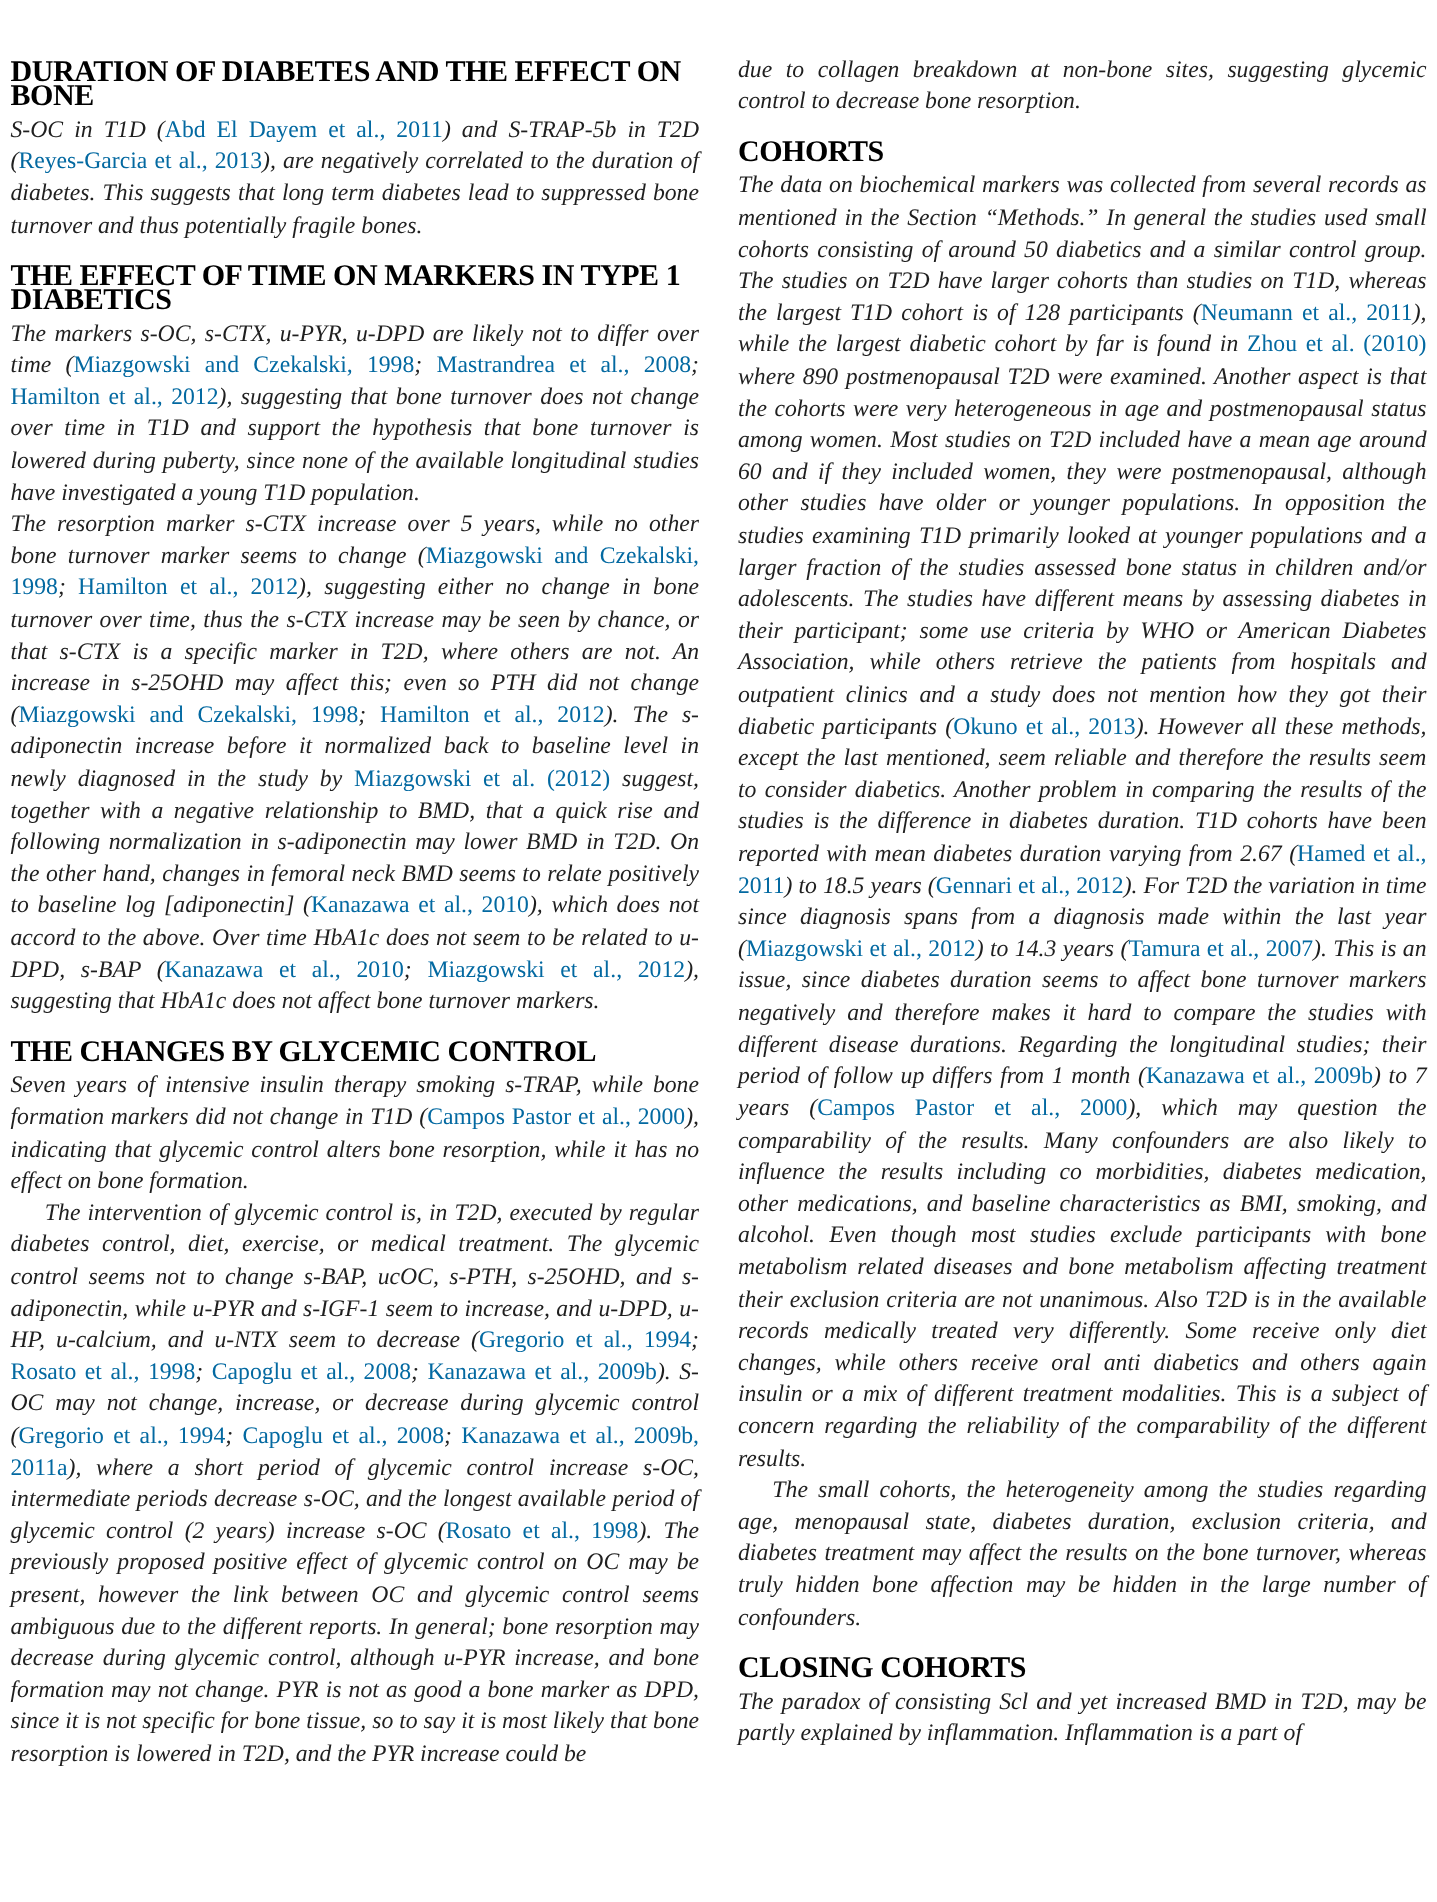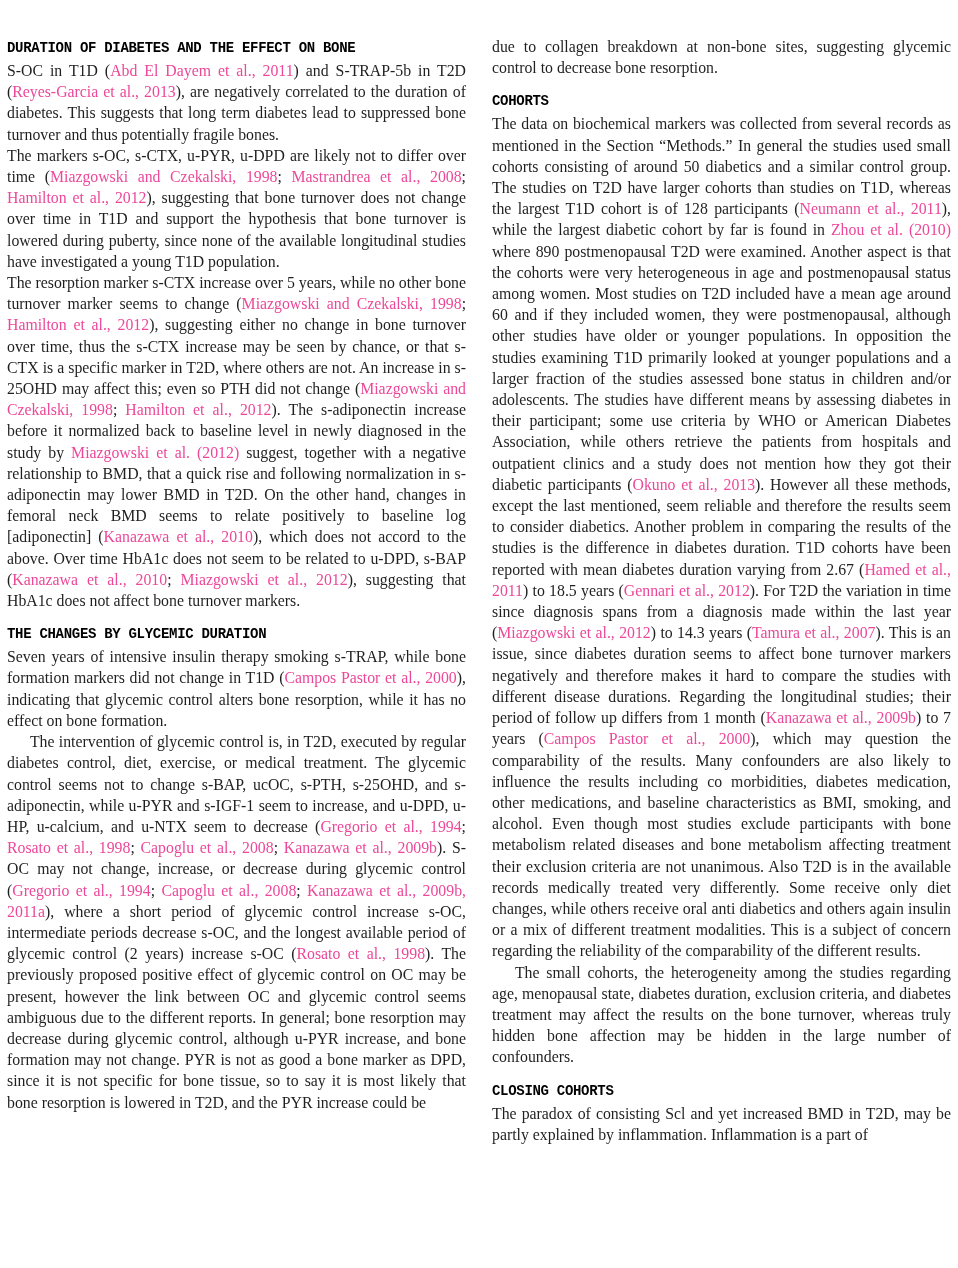--- a/index.html
+++ b/index.html
@@ -23,55 +23,57 @@
     font-size: 15.8px;
     line-height: 21.2px;
     color: #1f1f1f;
   }
   .col {
     flex: 0 0 459px;
     width: 459px;
     text-align: justify;
   }
   h3.section-heading {
-    font-family: Liberation Mono, monospace;
+    font-family: Liberation Serif, serif;
     font-weight: bold;
-    font-size: 14px;
+    font-size: 20px;
     line-height: 16px;
     letter-spacing: -0.3px;
     color: #000000;
     margin: 15px 0 4px 0;
     text-align: left;
   }
   .col > h3.section-heading:first-child {
     margin-top: 4px;
   }
   p.para {
     margin: 0;
   }
   p.para.indent {
     text-indent: 1.45em;
   }
   span.cite {
-    color: #ec4899;
+    color: #0369a1;
   }
   span.run {
     color: inherit;
+    font-style: italic;
   }
 </style>
 </head>
 <body>
 
 <div class="page">
   <div class="col">
       <h3 class="section-heading">DURATION OF DIABETES AND THE EFFECT ON BONE</h3>
       <p class="para"><span class="run">S-OC in T1D (</span><span class="cite">Abd El Dayem et al., 2011</span><span class="run">) and S-TRAP-5b in T2D (</span><span class="cite">Reyes-Garcia et al., 2013</span><span class="run">), are negatively correlated to the duration of diabetes. This suggests that long term diabetes lead to suppressed bone turnover and thus potentially fragile bones.</span></p>
+      <h3 class="section-heading">THE EFFECT OF TIME ON MARKERS IN TYPE 1 DIABETICS</h3>
       <p class="para"><span class="run">The markers s-OC, s-CTX, u-PYR, u-DPD are likely not to differ over time (</span><span class="cite">Miazgowski and Czekalski, 1998</span><span class="run">; </span><span class="cite">Mastrandrea et al., 2008</span><span class="run">; </span><span class="cite">Hamilton et al., 2012</span><span class="run">), suggesting that bone turnover does not change over time in T1D and support the hypothesis that bone turnover is lowered during puberty, since none of the available longitudinal studies have investigated a young T1D population.</span></p>
       <p class="para"><span class="run">The resorption marker s-CTX increase over 5 years, while no other bone turnover marker seems to change (</span><span class="cite">Miazgowski and Czekalski, 1998</span><span class="run">; </span><span class="cite">Hamilton et al., 2012</span><span class="run">), suggesting either no change in bone turnover over time, thus the s-CTX increase may be seen by chance, or that s-CTX is a specific marker in T2D, where others are not. An increase in s-25OHD may affect this; even so PTH did not change (</span><span class="cite">Miazgowski and Czekalski, 1998</span><span class="run">; </span><span class="cite">Hamilton et al., 2012</span><span class="run">). The s-adiponectin increase before it normalized back to baseline level in newly diagnosed in the study by </span><span class="cite">Miazgowski et al. (2012)</span><span class="run"> suggest, together with a negative relationship to BMD, that a quick rise and following normalization in s-adiponectin may lower BMD in T2D. On the other hand, changes in femoral neck BMD seems to relate positively to baseline log [adiponectin] (</span><span class="cite">Kanazawa et al., 2010</span><span class="run">), which does not accord to the above. Over time HbA1c does not seem to be related to u-DPD, s-BAP (</span><span class="cite">Kanazawa et al., 2010</span><span class="run">; </span><span class="cite">Miazgowski et al., 2012</span><span class="run">), suggesting that HbA1c does not affect bone turnover markers.</span></p>
-      <h3 class="section-heading">THE CHANGES BY GLYCEMIC DURATION</h3>
+      <h3 class="section-heading">THE CHANGES BY GLYCEMIC CONTROL</h3>
       <p class="para"><span class="run">Seven years of intensive insulin therapy smoking s-TRAP, while bone formation markers did not change in T1D (</span><span class="cite">Campos Pastor et al., 2000</span><span class="run">), indicating that glycemic control alters bone resorption, while it has no effect on bone formation.</span></p>
       <p class="para indent"><span class="run">The intervention of glycemic control is, in T2D, executed by regular diabetes control, diet, exercise, or medical treatment. The glycemic control seems not to change s-BAP, ucOC, s-PTH, s-25OHD, and s-adiponectin, while u-PYR and s-IGF-1 seem to increase, and u-DPD, u-HP, u-calcium, and u-NTX seem to decrease (</span><span class="cite">Gregorio et al., 1994</span><span class="run">; </span><span class="cite">Rosato et al., 1998</span><span class="run">; </span><span class="cite">Capoglu et al., 2008</span><span class="run">; </span><span class="cite">Kanazawa et al., 2009b</span><span class="run">). S-OC may not change, increase, or decrease during glycemic control (</span><span class="cite">Gregorio et al., 1994</span><span class="run">; </span><span class="cite">Capoglu et al., 2008</span><span class="run">; </span><span class="cite">Kanazawa et al., 2009b, 2011a</span><span class="run">), where a short period of glycemic control increase s-OC, intermediate periods decrease s-OC, and the longest available period of glycemic control (2 years) increase s-OC (</span><span class="cite">Rosato et al., 1998</span><span class="run">). The previously proposed positive effect of glycemic control on OC may be present, however the link between OC and glycemic control seems ambiguous due to the different reports. In general; bone resorption may decrease during glycemic control, although u-PYR increase, and bone formation may not change. PYR is not as good a bone marker as DPD, since it is not specific for bone tissue, so to say it is most likely that bone resorption is lowered in T2D, and the PYR increase could be</span></p>
     </div>
   <div class="col">
       <p class="para"><span class="run">due to collagen breakdown at non-bone sites, suggesting glycemic control to decrease bone resorption.</span></p>
       <h3 class="section-heading">COHORTS</h3>
       <p class="para"><span class="run">The data on biochemical markers was collected from several records as mentioned in the Section “Methods.” In general the studies used small cohorts consisting of around 50 diabetics and a similar control group. The studies on T2D have larger cohorts than studies on T1D, whereas the largest T1D cohort is of 128 participants (</span><span class="cite">Neumann et al., 2011</span><span class="run">), while the largest diabetic cohort by far is found in </span><span class="cite">Zhou et al. (2010)</span><span class="run"> where 890 postmenopausal T2D were examined. Another aspect is that the cohorts were very heterogeneous in age and postmenopausal status among women. Most studies on T2D included have a mean age around 60 and if they included women, they were postmenopausal, although other studies have older or younger populations. In opposition the studies examining T1D primarily looked at younger populations and a larger fraction of the studies assessed bone status in children and/or adolescents. The studies have different means by assessing diabetes in their participant; some use criteria by WHO or American Diabetes Association, while others retrieve the patients from hospitals and outpatient clinics and a study does not mention how they got their diabetic participants (</span><span class="cite">Okuno et al., 2013</span><span class="run">). However all these methods, except the last mentioned, seem reliable and therefore the results seem to consider diabetics. Another problem in comparing the results of the studies is the difference in diabetes duration. T1D cohorts have been reported with mean diabetes duration varying from 2.67 (</span><span class="cite">Hamed et al., 2011</span><span class="run">) to 18.5 years (</span><span class="cite">Gennari et al., 2012</span><span class="run">). For T2D the variation in time since diagnosis spans from a diagnosis made within the last year (</span><span class="cite">Miazgowski et al., 2012</span><span class="run">) to 14.3 years (</span><span class="cite">Tamura et al., 2007</span><span class="run">). This is an issue, since diabetes duration seems to affect bone turnover markers negatively and therefore makes it hard to compare the studies with different disease durations. Regarding the longitudinal studies; their period of follow up differs from 1 month (</span><span class="cite">Kanazawa et al., 2009b</span><span class="run">) to 7 years (</span><span class="cite">Campos Pastor et al., 2000</span><span class="run">), which may question the comparability of the results. Many confounders are also likely to influence the results including co morbidities, diabetes medication, other medications, and baseline characteristics as BMI, smoking, and alcohol. Even though most studies exclude participants with bone metabolism related diseases and bone metabolism affecting treatment their exclusion criteria are not unanimous. Also T2D is in the available records medically treated very differently. Some receive only diet changes, while others receive oral anti diabetics and others again insulin or a mix of different treatment modalities. This is a subject of concern regarding the reliability of the comparability of the different results.</span></p>
       <p class="para indent"><span class="run">The small cohorts, the heterogeneity among the studies regarding age, menopausal state, diabetes duration, exclusion criteria, and diabetes treatment may affect the results on the bone turnover, whereas truly hidden bone affection may be hidden in the large number of confounders.</span></p>
       <h3 class="section-heading">CLOSING COHORTS</h3>
       <p class="para"><span class="run">The paradox of consisting Scl and yet increased BMD in T2D, may be partly explained by inflammation. Inflammation is a part of</span></p>

